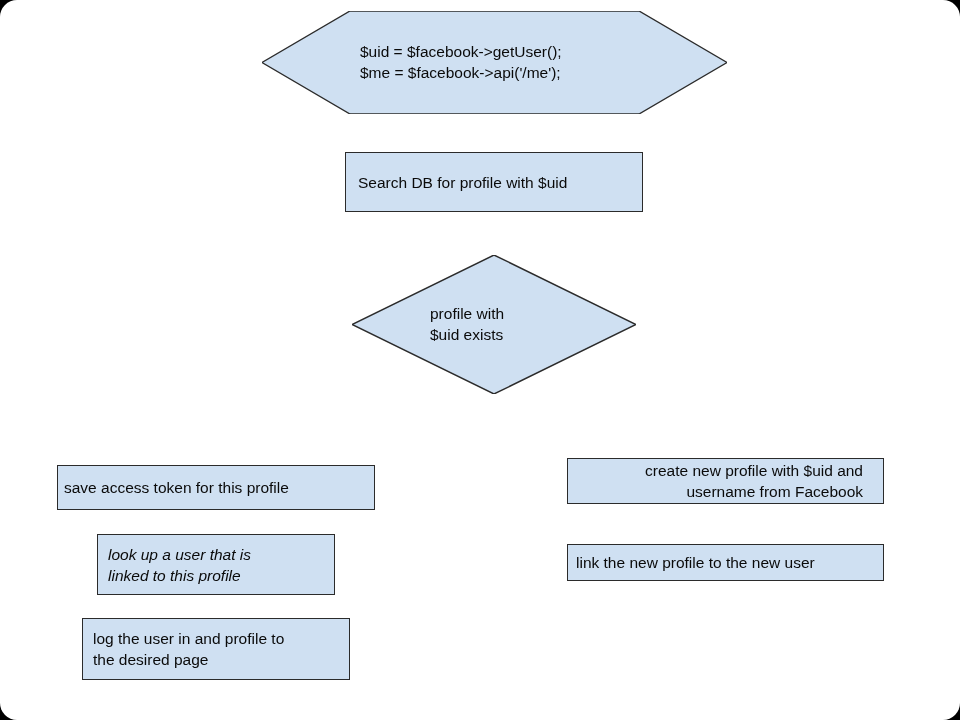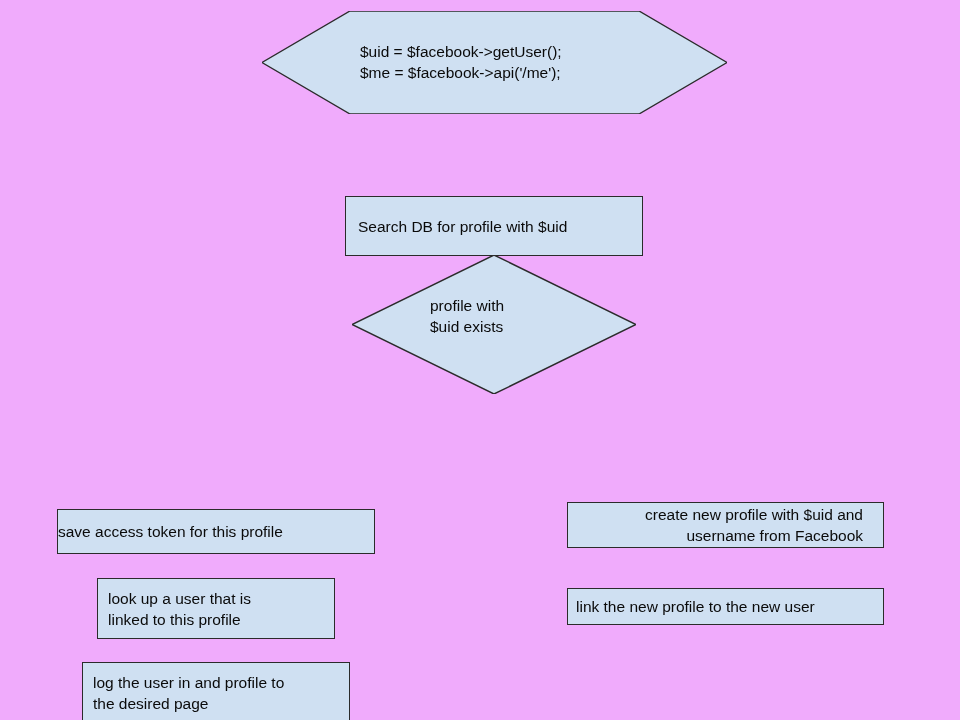--- a/index.html
+++ b/index.html
@@ -4,32 +4,32 @@
 <style>
   html, body {
     margin: 0;
     padding: 0;
     background: #000000;
   }
   #canvas {
     position: relative;
     width: 960px;
     height: 720px;
-    background: #f0abfc;
+    background: #ffffff;
     overflow: hidden;
     font-family: "Liberation Sans", sans-serif;
+    border-radius: 17px;
   }
   .node {
     position: absolute;
     box-sizing: border-box;
     color: #0a0a0a;
     font-size: 15.5px;
     line-height: 21px;
     white-space: pre-line;
-    margin-top: 44px;
   }
   .rect {
     background: #cfe0f2;
     border: 1px solid #2b2b2b;
     display: flex;
     align-items: center;
   }
   .rect .txt {
     display: block;
     width: 100%;
@@ -62,39 +62,39 @@
   </div>
 
   <div class="node rect" style="left:345px; top:152px; width:298px; height:60px; padding:0 12px;">
     <span class="txt">Search DB for profile with $uid</span>
   </div>
 
   <div class="dia-wrap" style="left:352px; top:255px;">
     <svg width="284" height="139" viewBox="0 0 284 139">
       <polygon points="142,0 284,69.5 142,139 0,69.5" fill="#cfe0f2" stroke="#2b2b2b" stroke-width="1.4"></polygon>
     </svg>
-    <div class="shape-label" style="left:78px; top:40px;">profile with
+    <div class="shape-label" style="left:78px; top:48px;">profile with
 $uid exists</div>
   </div>
 
 
   <div class="node rect" style="left:567px; top:458px; width:317px; height:46px; padding:0 20px;text-align:right;">
     <span class="txt">create new profile with $uid and
 username from Facebook</span>
   </div>
 
   <div class="node rect" style="left:567px; top:544px; width:317px; height:37px; padding:0 8px;">
     <span class="txt"> link the new profile to the new user</span>
   </div>
 
-  <div class="node rect" style="left:57px; top:465px; width:318px; height:45px; padding:0 0;">
+  <div class="node rect" style="left:57px; top:465px; width:318px; height:45px; padding:0 6px;">
     <span class="txt">save access token for this profile</span>
   </div>
 
-  <div class="node rect" style="left:97px; top:534px; width:238px; height:61px; padding:0 10px;">
+  <div class="node rect" style="left:97px; top:534px; width:238px; height:61px; padding:0 10px;font-style:italic;">
     <span class="txt">look up a user that is
 linked to this profile</span>
   </div>
 
   <div class="node rect" style="left:82px; top:618px; width:268px; height:62px; padding:0 10px;">
     <span class="txt">log the user in and profile to
 the desired page</span>
   </div>
 
 </div>

